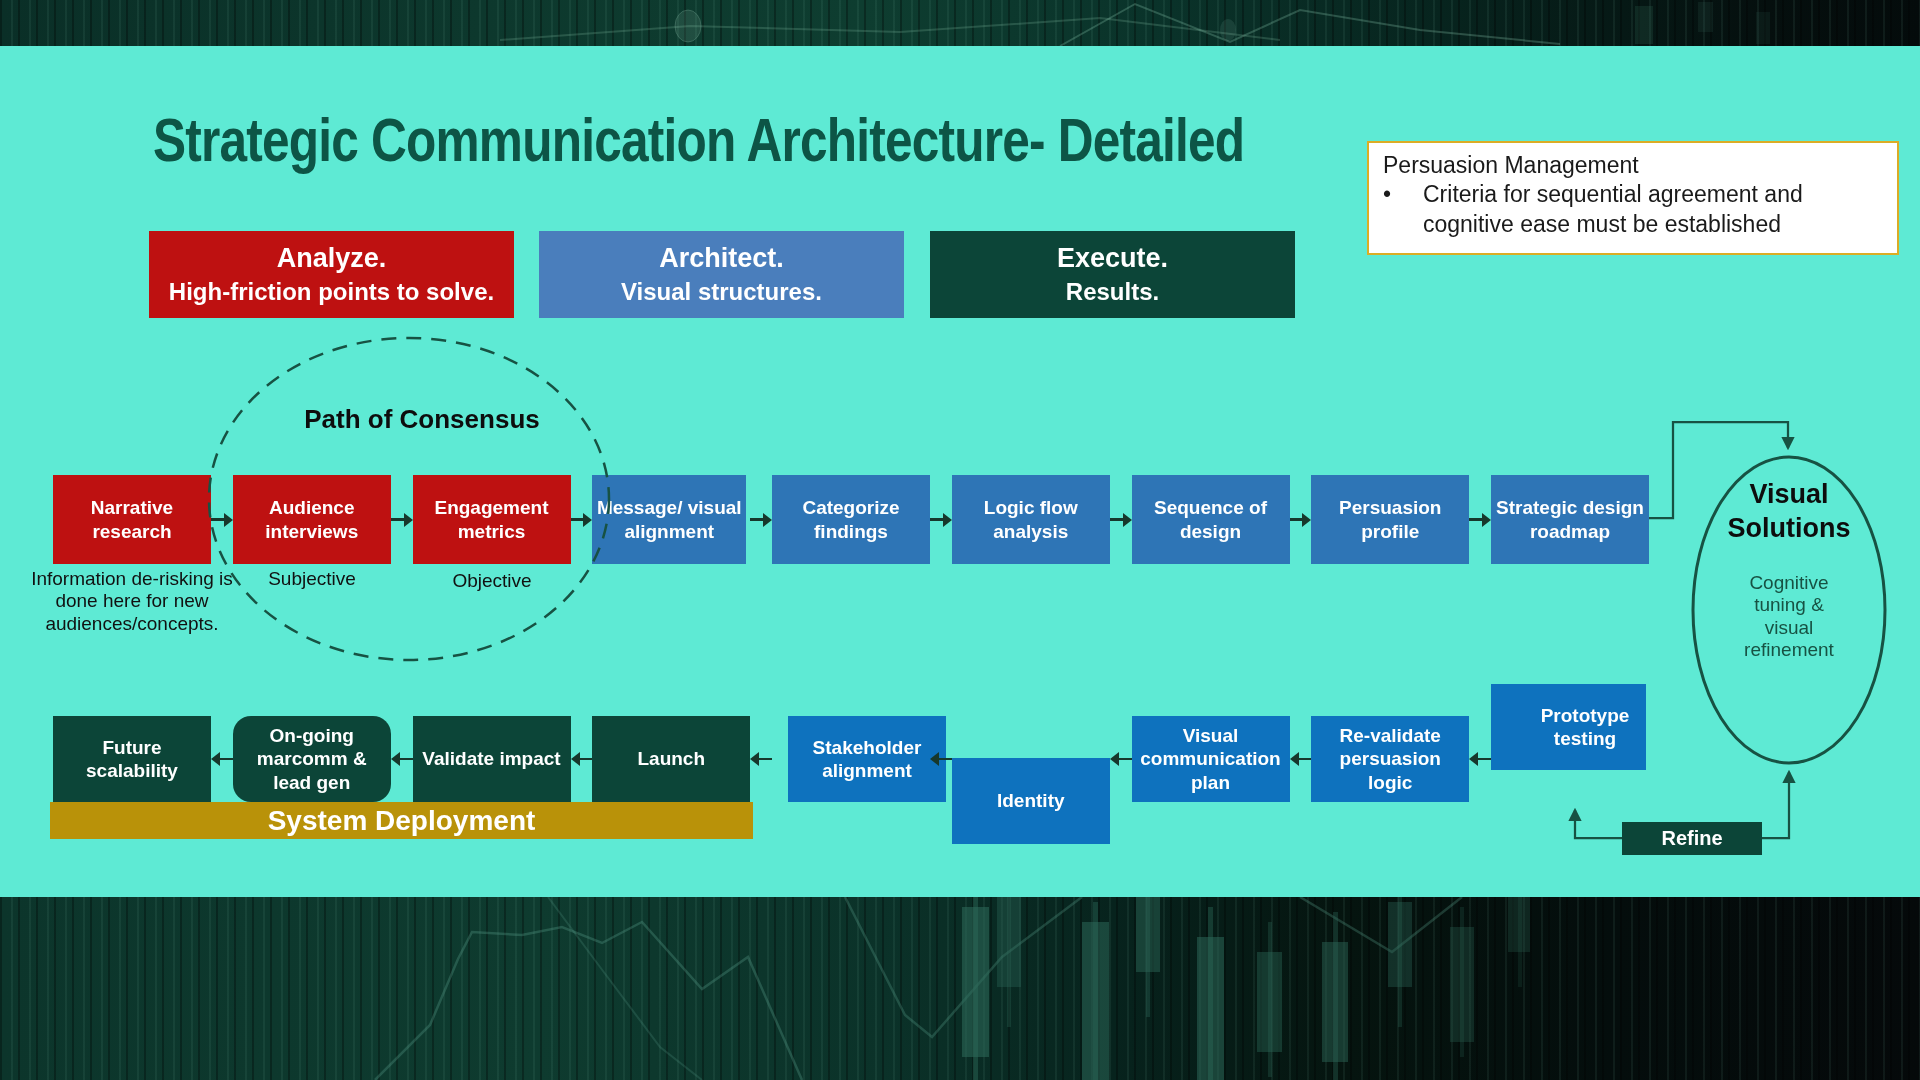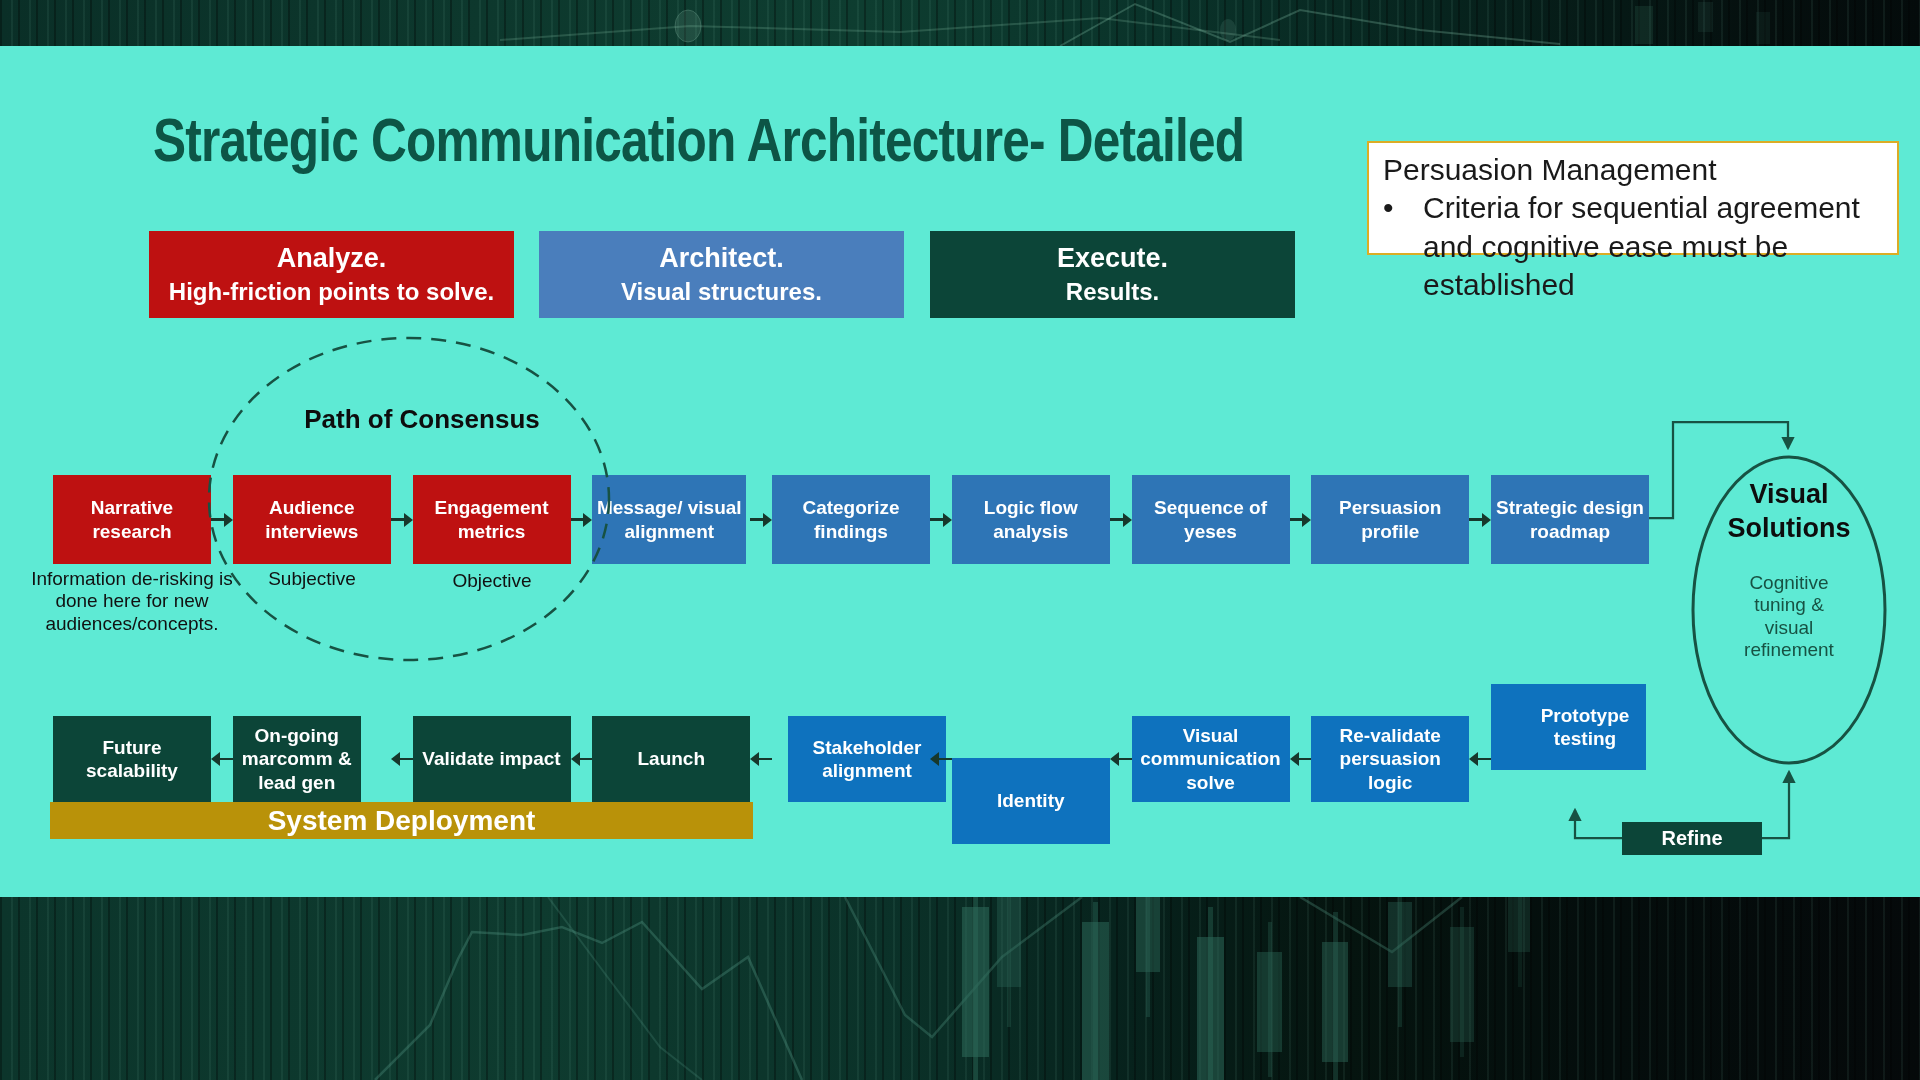--- a/index.html
+++ b/index.html
@@ -16,21 +16,21 @@
     background:repeating-linear-gradient(90deg,rgba(0,0,0,.30) 0 2px,transparent 2px 11px,rgba(122,190,168,.09) 11px 13px,transparent 13px 18px);}
   .band svg{position:absolute;inset:0;}
 
   
   #title{position:absolute;left:153px;top:104px;font-size:62px;font-weight:bold;
          letter-spacing:-1px;white-space:nowrap;color:var(--title-green);
          transform:scaleX(0.80);transform-origin:left top;}
 
   
   #note-box{position:absolute;left:1367px;top:141px;width:532px;height:114px;box-sizing:border-box;
-            border:2.5px solid var(--note-border);background:#fff;padding:8px 14px;font-size:30px;line-height:1.28;}
+            border:2.5px solid var(--note-border);background:#fff;padding:8px 14px;font-size:23px;line-height:1.28;}
   #note-box .note-title{font-weight:normal;}
   .note-bullet{display:flex;}
   .note-bullet .dot{width:40px;flex:none;}
   .note-bullet .bullet-text{flex:1;}
 
   
   .phase{position:absolute;top:231px;height:87px;width:365px;display:flex;flex-direction:column;
          align-items:center;justify-content:center;color:#fff;text-align:center;gap:4px;}
   .phase .phase-label{font-size:27px;font-weight:bold;}
   .phase .phase-sub{font-size:24px;font-weight:bold;}
@@ -190,21 +190,21 @@
         <i class="head"></i>
       </div>
       <div class="flow-box c-blue-top" style="left: 951.75px; top: 475px; width: 158px; height: 89px;">
         <span>Logic flow analysis</span>
       </div>
       <div class="flow-arrow right" style="left: 1109.75px; top: 511.5px; width: 21.75px;">
         <i class="shaft"></i>
         <i class="head"></i>
       </div>
       <div class="flow-box c-blue-top" style="left: 1131.5px; top: 475px; width: 158px; height: 89px;">
-        <span>Sequence of yeses</span>
+        <span>Sequence of design</span>
       </div>
       <div class="flow-arrow right" style="left: 1289.5px; top: 511.5px; width: 21.75px;">
         <i class="shaft"></i>
         <i class="head"></i>
       </div>
       <div class="flow-box c-blue-top" style="left: 1311.25px; top: 475px; width: 158px; height: 89px;">
         <span>Persuasion profile</span>
       </div>
       <div class="flow-arrow right" style="left: 1469.25px; top: 511.5px; width: 21.75px;">
         <i class="shaft"></i>
@@ -213,21 +213,21 @@
       <div class="flow-box c-blue-top" style="left: 1491px; top: 475px; width: 158px; height: 89px;">
         <span>Strategic design roadmap</span>
       </div>
       <div class="flow-box c-green-dark" style="left: 53px; top: 716px; width: 158px; height: 86px;">
         <span>Future scalability</span>
       </div>
       <div class="flow-arrow left" style="left: 211px; top: 751px; width: 21.75px;">
         <i class="shaft"></i>
         <i class="head"></i>
       </div>
-      <div class="flow-box c-green-dark" style="left: 232.75px; top: 716px; width: 128px; height: 86px;">
+      <div class="flow-box c-green-dark" style="left: 232.75px; top: 716px; width: 158px; height: 86px; border-radius: 18px;">
         <span>On-going marcomm &amp; lead gen</span>
       </div>
       <div class="flow-arrow left" style="left: 390.75px; top: 751px; width: 21.75px;">
         <i class="shaft"></i>
         <i class="head"></i>
       </div>
       <div class="flow-box c-green-dark" style="left: 412.5px; top: 716px; width: 158px; height: 86px;">
         <span>Validate impact</span>
       </div>
       <div class="flow-arrow left" style="left: 570.5px; top: 751px; width: 21.75px;">
@@ -249,21 +249,21 @@
         <i class="head"></i>
       </div>
       <div class="flow-box c-blue-bottom" style="left: 951.75px; top: 716px; width: 158px; height: 86px; margin-top: 42px;">
         <span>Identity</span>
       </div>
       <div class="flow-arrow left" style="left: 1109.75px; top: 751px; width: 21.75px;">
         <i class="shaft"></i>
         <i class="head"></i>
       </div>
       <div class="flow-box c-blue-bottom" style="left: 1131.5px; top: 716px; width: 158px; height: 86px;">
-        <span>Visual communication solve</span>
+        <span>Visual communication plan</span>
       </div>
       <div class="flow-arrow left" style="left: 1289.5px; top: 751px; width: 21.75px;">
         <i class="shaft"></i>
         <i class="head"></i>
       </div>
       <div class="flow-box c-blue-bottom" style="left: 1311.25px; top: 716px; width: 158px; height: 86px;">
         <span>Re-validate persuasion logic</span>
       </div>
       <div class="flow-arrow left" style="left: 1469.25px; top: 751px; width: 21.75px;">
         <i class="shaft"></i>

